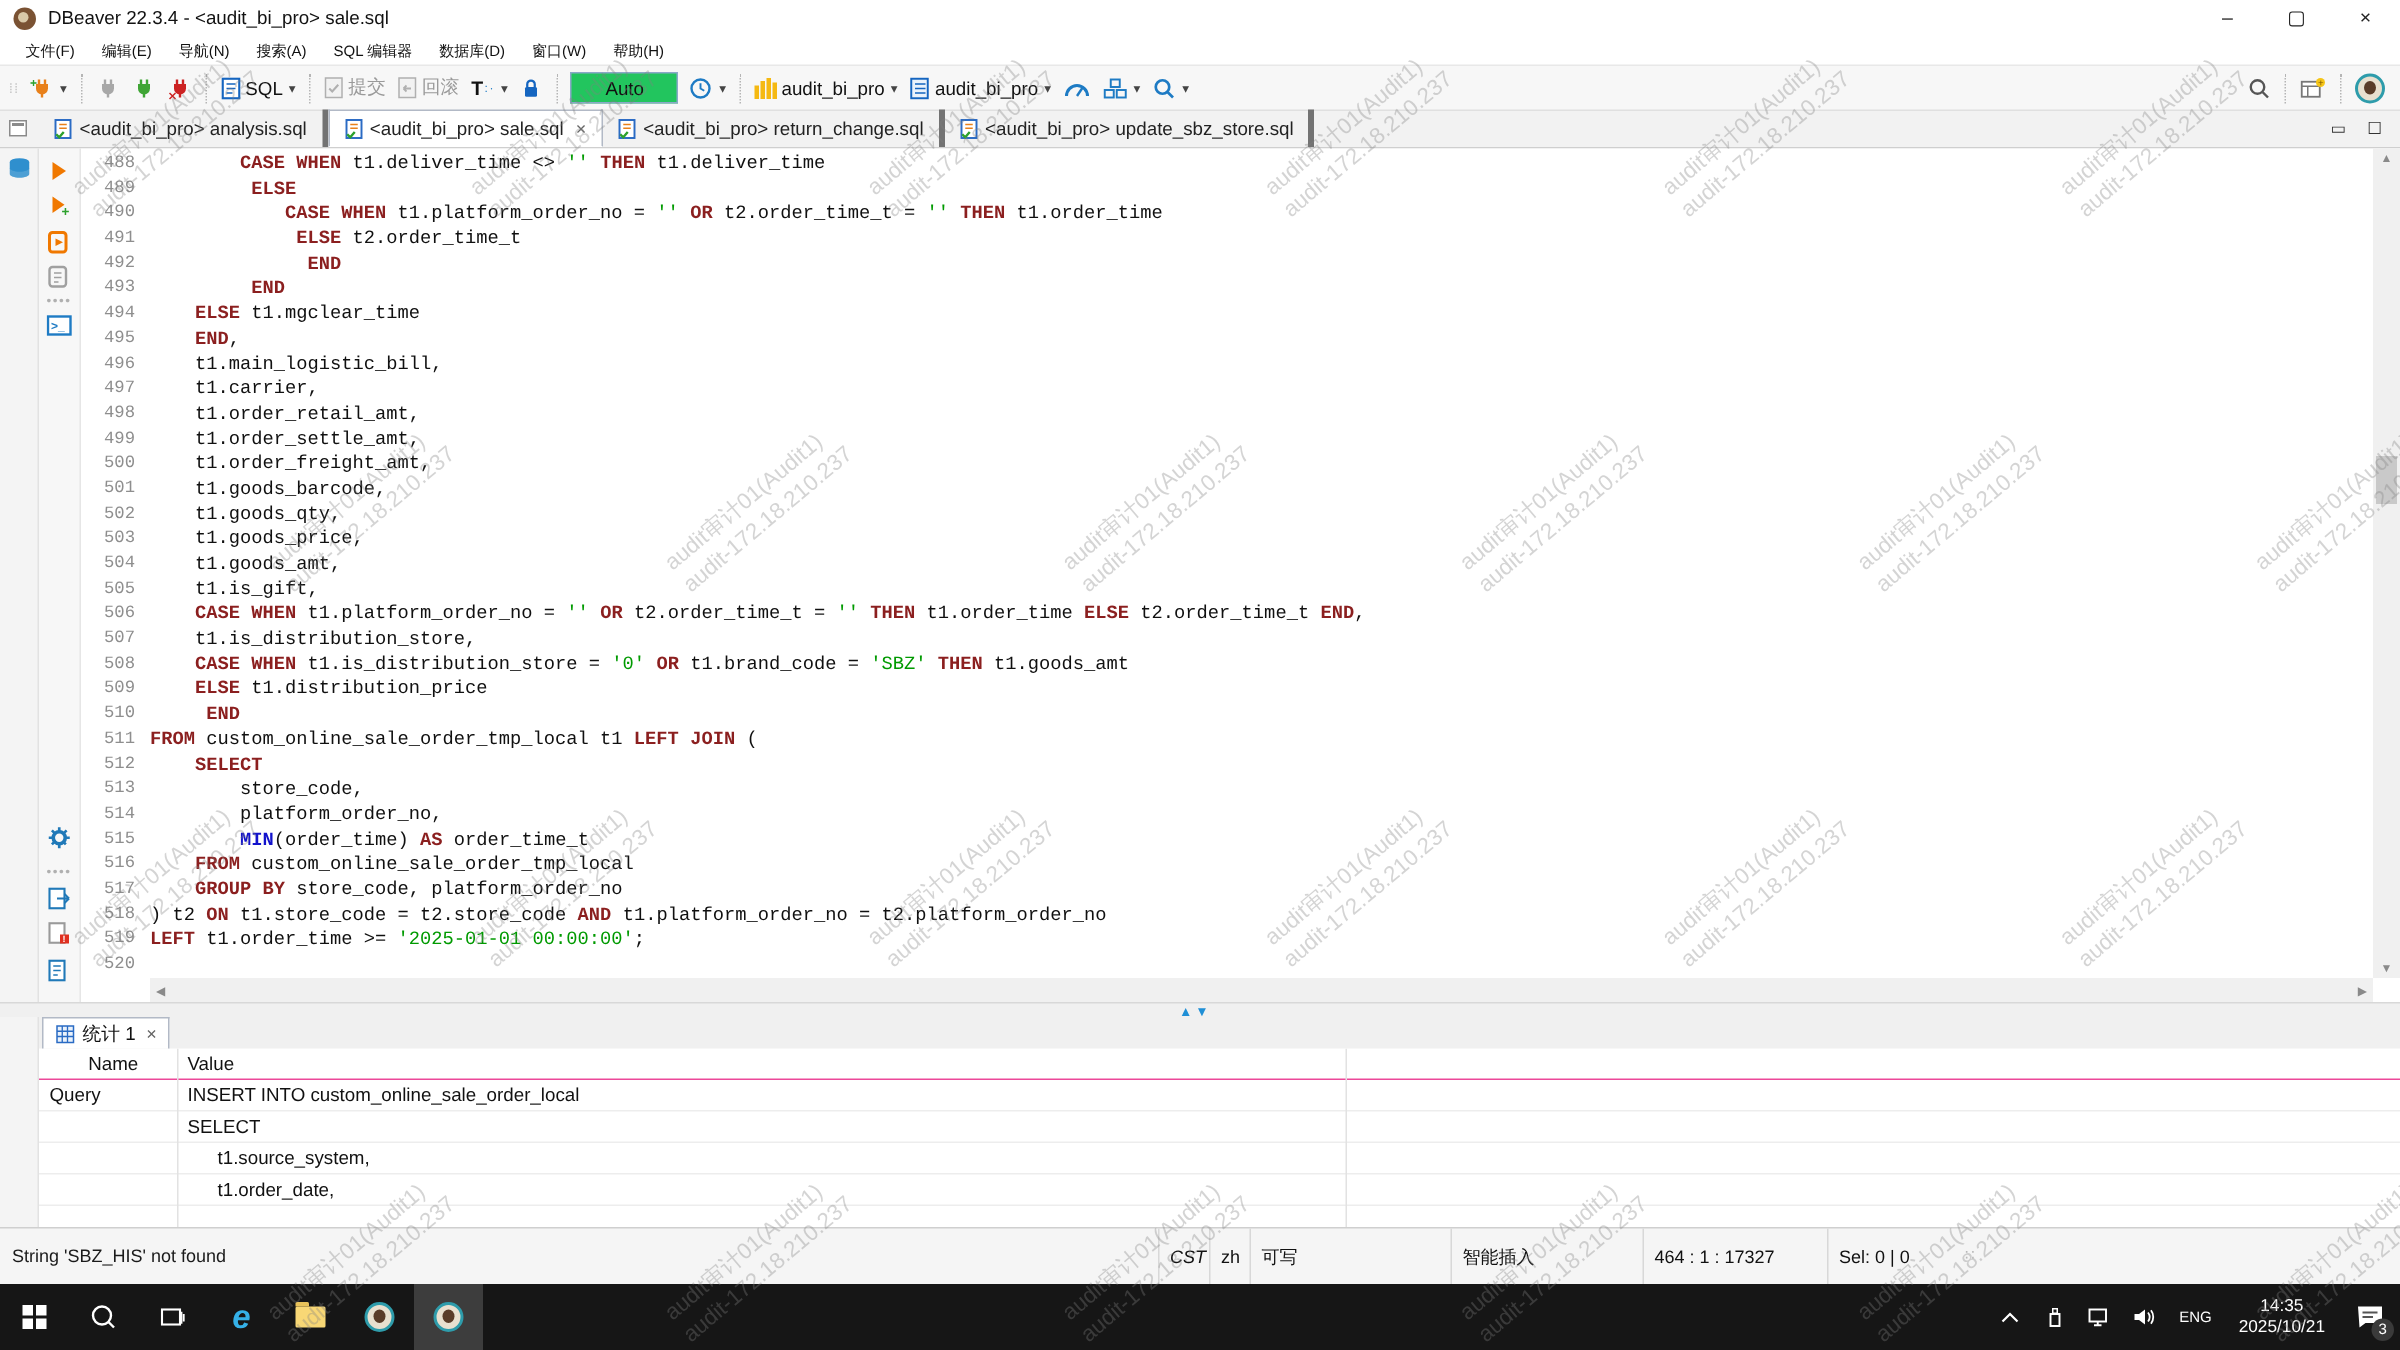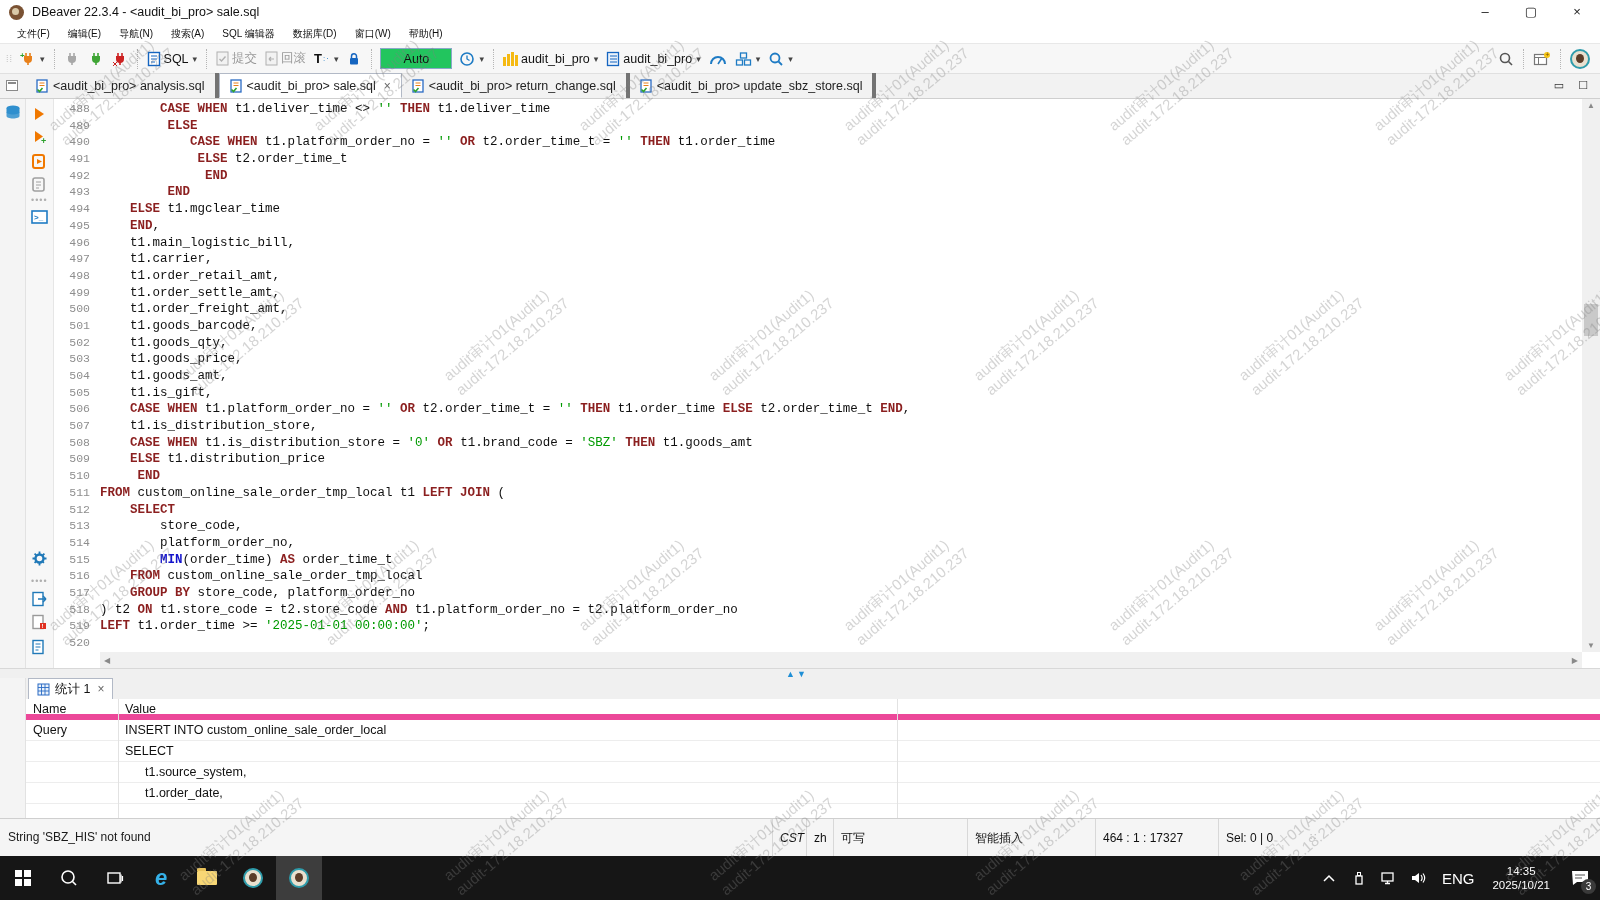--- a/index.html
+++ b/index.html
@@ -90,21 +90,21 @@
            display:flex;align-items:center;color:#fff;}
   .tkbtn{width:46px;height:44px;display:flex;align-items:center;justify-content:center;flex:none;}
   .tkbtn.activeapp{background:#3d3d3d;}
   .startgrid{display:grid;grid-template-columns:7px 7px;grid-gap:2px;}
   .startgrid i{display:block;width:7px;height:7px;background:#fff;}
   .ie{color:#35b1e8;font-size:22px;font-style:italic;font-weight:bold;line-height:20px;}
   .folder{width:20px;height:14px;background:#f8d775;border-radius:1px;position:relative;}
   .folder::before{content:"";position:absolute;left:0;top:-3px;width:9px;height:3px;background:#e8c25a;border-radius:1px 1px 0 0;}
   .tray{margin-left:auto;display:flex;align-items:center;height:44px;}
   .trayic{width:30px;height:44px;display:flex;align-items:center;justify-content:center;flex:none;}
-  .eng{font-size:15px;padding:0 8px;}
+  .eng{font-size:10px;padding:0 8px;}
   .clockblk{font-size:11.5px;line-height:14px;text-align:center;padding:0 10px;white-space:nowrap;}
   .notif{position:relative;width:40px;height:44px;display:flex;align-items:center;justify-content:center;}
   .badge{position:absolute;right:4px;bottom:6px;width:15px;height:15px;border-radius:50%;background:#3a3a3a;
          color:#fff;font-size:10px;text-align:center;line-height:15px;}
   
   .wmlayer{position:absolute;left:0;top:0;width:1600px;height:900px;pointer-events:none;z-index:50;}
   .wmb{position:absolute;transform:rotate(-40deg);color:rgba(130,130,130,0.34);font-size:15px;line-height:19px;white-space:nowrap;}
 </style>
 </head>
 <body>
@@ -430,21 +430,21 @@
             <rect x="1" y="1" width="11" height="11" fill="#eaf2fb" stroke="#2a6bc4"></rect>
             <path d="M1 4.5h11M1 8h11M4.5 1v11M8 1v11" stroke="#2a6bc4" stroke-width="0.9"></path>
           </svg>
         <span>统计 1</span>
         <span class="tabclose">×</span>
       </div>
     </div>
     <div class="ptable" id="ptable">
       <div class="vline" style="left:92px"></div>
       <div class="vline" style="left:871px"></div>
-      <div class="prow" style="border-bottom:6px solid #ec4899;">
+      <div class="prow" style="border-bottom:1px solid #ec4899;text-align:center;">
         <div class="pname">Name</div>
         <div class="pvalue">Value</div>
       </div>
         <div class="prow">
           <div class="pname">Query</div>
           <div class="pvalue" style="padding-left: 7px;">INSERT INTO custom_online_sale_order_local</div>
         </div>
         <div class="prow">
           <div class="pname"></div>
           <div class="pvalue" style="padding-left: 7px;">SELECT</div>

